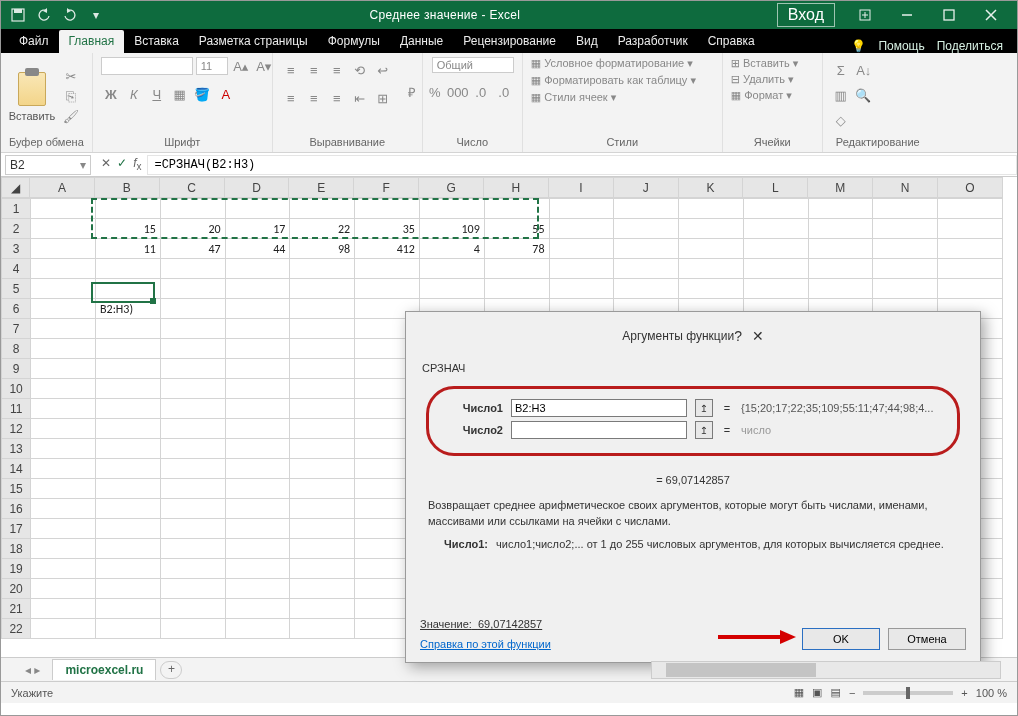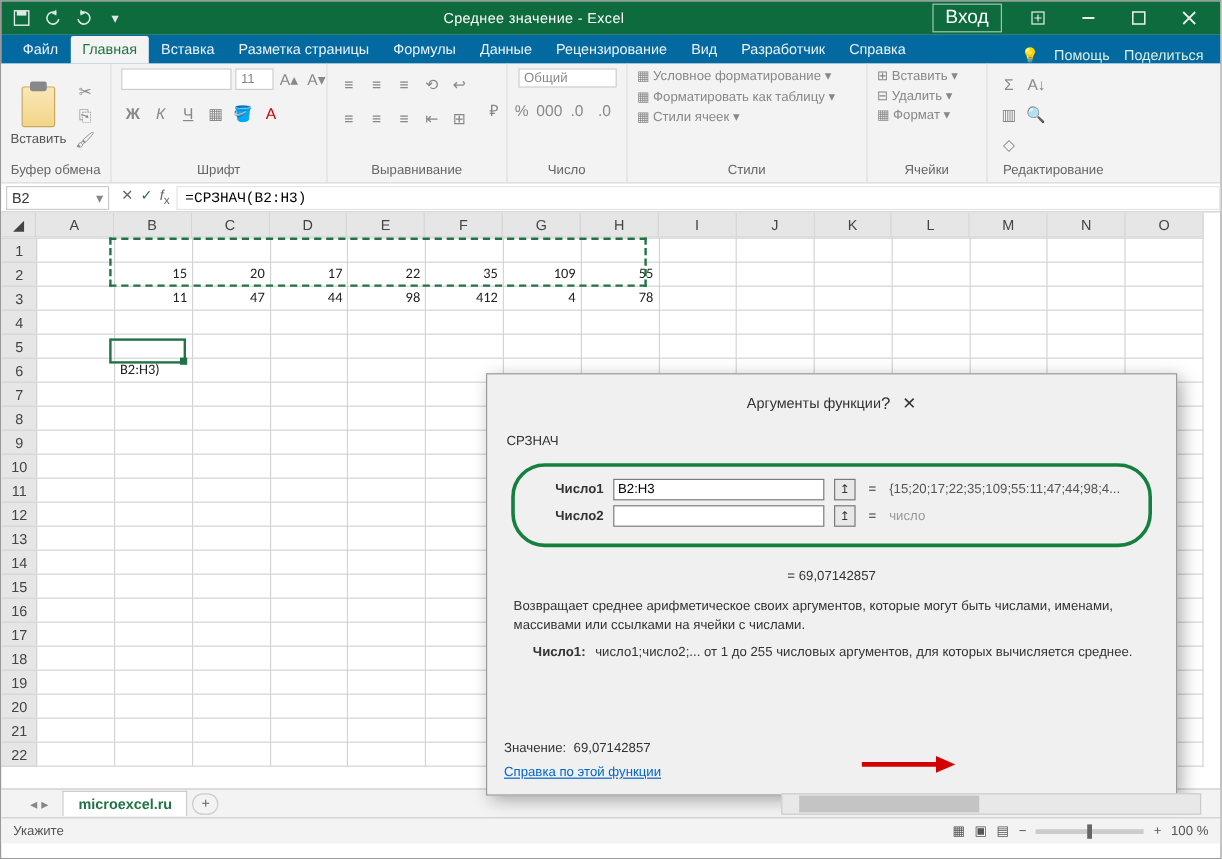--- a/index.html
+++ b/index.html
@@ -8,21 +8,21 @@
 
 .titlebar { height:28px; background:#0e6b3e; display:flex; align-items:center; color:#fff; font-size:12px; }
 .titlebar .qat { display:flex; gap:4px; padding:0 6px; }
 .titlebar .qat .qbtn { width:22px; height:22px; display:flex; align-items:center; justify-content:center; opacity:.85; }
 .titlebar .title-wrap { flex:1; text-align:center; letter-spacing:.3px; }
 .titlebar .winctl { display:flex; align-items:center; gap:2px; padding-right:6px; }
 .titlebar .winctl .wbtn { width:40px; height:28px; display:flex; align-items:center; justify-content:center; opacity:.9; }
 .login-btn { border:1px solid rgba(255,255,255,.6); padding:2px 10px; font-size:16px; margin-right:8px; }
 
 
-.tabs { height:24px; background:#0369a1; display:flex; align-items:flex-end; padding-left:8px; color:#fff; font-size:12px; }
+.tabs { height:24px; background:#000000; display:flex; align-items:flex-end; padding-left:8px; color:#fff; font-size:12px; }
 .tabs .tab { padding:4px 10px 5px; cursor:pointer; opacity:.92; }
 .tabs .tab.active { background:#f3f3f3; color:#217346; border-top-left-radius:2px; border-top-right-radius:2px; opacity:1; }
 .tabs .right { margin-left:auto; display:flex; align-items:center; gap:12px; padding-right:14px; color:#d7f0e3; }
 
 
 .ribbon { height:100px; background:#f3f3f3; border-bottom:1px solid #d4d4d4; display:flex; }
 .group { border-right:1px solid #e0e0e0; padding:4px 8px 2px; display:flex; flex-direction:column; justify-content:space-between; }
 .group .glabel { text-align:center; font-size:11px; color:#666; padding-bottom:2px; }
 .group .gbody { flex:1; display:flex; align-items:center; gap:6px; color:#888; }
 .btn-lg { width:46px; height:64px; display:flex; flex-direction:column; align-items:center; justify-content:center; gap:4px; color:#555; font-size:11px; }
@@ -51,33 +51,33 @@
 .marquee { position:absolute; border:2px dashed #217346; pointer-events:none; }
 .activecell { position:absolute; border:2px solid #217346; pointer-events:none; }
 .activecell::after { content:""; position:absolute; right:-3px; bottom:-3px; width:6px; height:6px; background:#217346; }
 
 
 .dialog { position:absolute; left:404px; top:310px; width:576px; height:352px; background:#f0f0f0; border:1px solid #9a9a9a; box-shadow:4px 4px 14px rgba(0,0,0,.35); font-size:11px; color:#333; }
 .dlg-title { height:28px; display:flex; align-items:center; padding:0 8px; font-size:12px; justify-content:center;margin-top:10px; }
 .dlg-title .dctl { display:flex; gap:10px; font-size:14px; color:#333; }
 .dlg-body { padding:6px 14px; }
 .fn-name { color:#333; margin:6px 0 12px 2px; }
-.ring { border:3px solid #15803d; border-radius:28px; padding:6px 10px 10px; margin:0 6px; }
+.ring { border:3px solid #b91c1c; border-radius:28px; padding:6px 10px 10px; margin:0 6px; }
 .argrow { display:flex; align-items:center; gap:8px; margin:4px 0; }
 .argrow label { width:64px; text-align:right; font-weight:bold; font-size:11px; }
 .argrow input { width:176px; height:18px; border:1px solid #7a7a7a; padding:1px 3px; font-size:11px; background:#fff; }
 .ref-btn { width:18px; height:18px; border:1px solid #7a7a7a; background:#e8e8e8; font-size:10px; display:flex; align-items:center; justify-content:center; }
 .eq { width:12px; text-align:center; }
 .res { color:#555; font-size:11px; }
 .desc { margin:16px 8px 6px; line-height:1.5; }
 .desc .center { text-align:center; margin-bottom:8px; }
 .argdesc { display:flex; gap:8px; margin:8px 8px 12px; }
 .argdesc b { min-width:60px; text-align:right; }
 .dlg-foot { position:absolute; left:0; right:0; bottom:0; padding:8px 14px 12px; }
-.valrow { margin-bottom:8px; }
+.valrow { margin-bottom:8px;text-decoration:underline; }
 .link { color:#0066cc; text-decoration:underline; }
 .btns { position:absolute; right:14px; bottom:12px; display:flex; gap:8px; }
 .dbtn { width:78px; height:22px; border:1px solid #999; background:#e8e8e8; font-size:11px; }
 .dbtn.ok { border:1.5px solid #2b6fc2; }
 .arrow { position:absolute; right:182px; bottom:16px; pointer-events:none; }
 
 
 .sheettabs { height:24px; border-top:1px solid #ccc; background:#f3f3f3; display:flex; align-items:center; padding-left:24px; gap:4px; font-size:12px; }
 .sheettabs .stab { padding:3px 12px; border:1px solid #ccc; background:#fff; border-bottom:none; color:#217346; font-weight:600; }
 .sheettabs .plus { width:22px; height:18px; border:1px solid #ccc; border-radius:9px; text-align:center; color:#666; }
@@ -733,20 +733,24 @@
       <div>Возвращает среднее арифметическое своих аргументов, которые могут быть числами, именами, массивами или ссылками на ячейки с числами.</div>
     </div>
     <div class="argdesc">
       <b>Число1:</b>
       <span>число1;число2;... от 1 до 255 числовых аргументов, для которых вычисляется среднее.</span>
     </div>
   </div>
   <div class="dlg-foot">
     <div class="valrow"><span>Значение:</span>&nbsp;&nbsp;<span>69,07142857</span></div>
     <a class="link">Справка по этой функции</a>
+    <div class="btns">
+      <button class="dbtn ok">OK</button>
+      <button class="dbtn">Отмена</button>
+    </div>
     <svg class="arrow" width="80" height="18">
         <line x1="0" y1="9" x2="66" y2="9" stroke="#d40000" stroke-width="4"></line>
         <path d="M62 2 L78 9 L62 16 Z" fill="#d40000"></path>
       </svg>
   </div>
 </div>
 
 <div class="sheettabs">
   <span style="color:#888;margin-right:8px">◂ ▸</span>
   <div class="stab">microexcel.ru</div>

